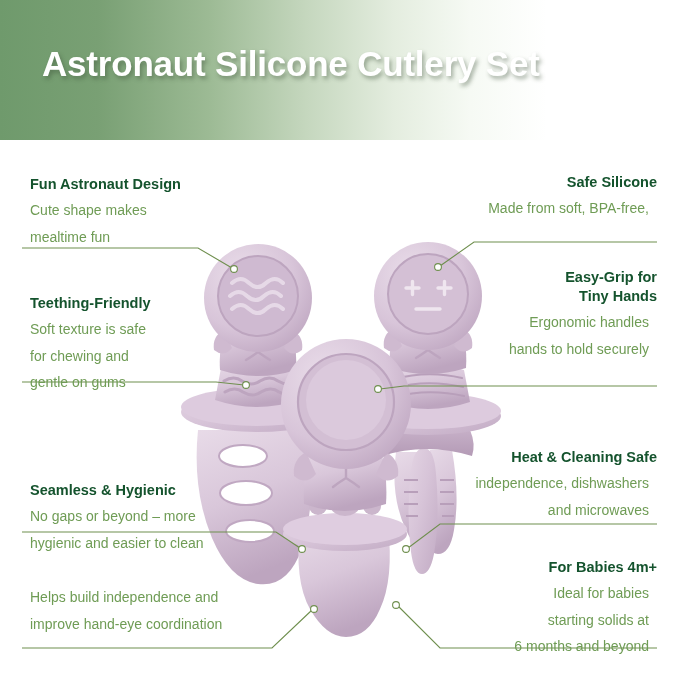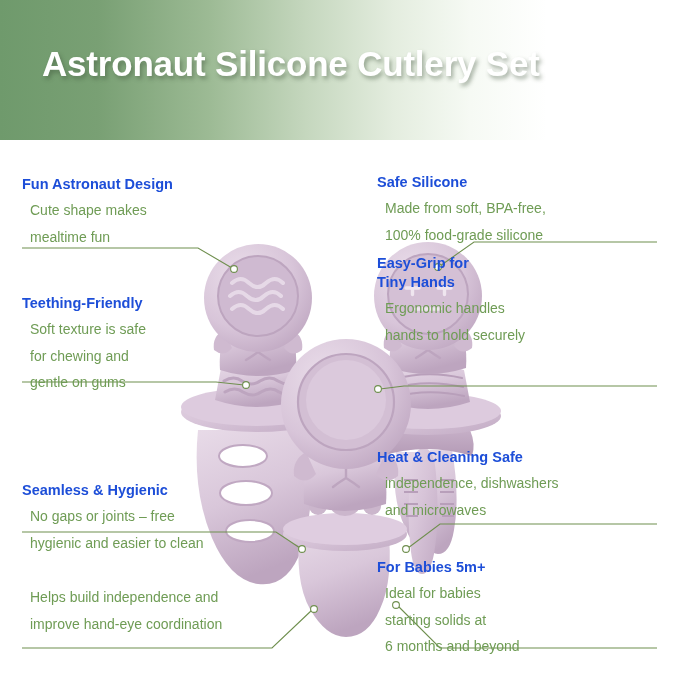--- a/index.html
+++ b/index.html
@@ -22,28 +22,28 @@
     font-size:35px;font-weight:bold;color:#ffffff;
     letter-spacing:-0.2px;
     text-shadow:2px 3px 4px rgba(60,80,55,0.45);
     white-space:nowrap;
     font-family:"Liberation Sans", sans-serif;
   }
 
   
   .callout{position:absolute;}
   .callout .c-head{
-    color:#1d4ed8;font-weight:bold;font-size:14.5px;line-height:18px;
-    margin:0 0 1px 0;white-space:nowrap;
+    color:#14532d;font-weight:bold;font-size:14.5px;line-height:18px;
+    margin:0 0 1px 8px;white-space:nowrap;
   }
   .callout .c-body{
     color:#6f9c55;font-size:14px;line-height:18.5px;margin:8px;white-space:nowrap;
   }
   .callout.left{text-align:left;}
-  .callout.right{text-align:left;}
+  .callout.right{text-align:right;}
 
   
   #lines{position:absolute;left:0;top:0;width:679px;height:679px;pointer-events:none;}
 
   
   #product{position:absolute;left:0;top:0;width:679px;height:679px;}
 </style>
 </head>
 <body>
 
@@ -207,48 +207,47 @@
 
   <div class="callout left" style="left:22px;top:294px;width:260px;">
     <p class="c-head">Teething-Friendly</p>
     <p class="c-body">Soft texture is safe</p>
     <p class="c-body">for chewing and</p>
     <p class="c-body">gentle on gums</p>
   </div>
 
   <div class="callout left" style="left:22px;top:481px;width:280px;">
     <p class="c-head">Seamless &amp; Hygienic</p>
-    <p class="c-body">No gaps or joints – free</p>
+    <p class="c-body">No gaps or beyond – more</p>
     <p class="c-body">hygienic and easier to clean</p>
   </div>
 
   <div class="callout left" style="left:22px;top:580px;width:290px;">
     <p class="c-body">Helps build independence and</p>
     <p class="c-body">improve hand-eye coordination</p>
   </div>
 
   <div class="callout right" style="right:22px;top:173px;width:280px;">
     <p class="c-head">Safe Silicone</p>
     <p class="c-body">Made from soft, BPA-free,</p>
-    <p class="c-body">100% food-grade silicone</p>
-  </div>
-
-  <div class="callout right" style="right:22px;top:254px;width:280px;">
+  </div>
+
+  <div class="callout right" style="right:22px;top:268px;width:280px;">
     <p class="c-head">Easy-Grip for</p>
     <p class="c-head">Tiny Hands</p>
     <p class="c-body">Ergonomic handles</p>
     <p class="c-body">hands to hold securely</p>
   </div>
 
   <div class="callout right" style="right:22px;top:448px;width:280px;">
     <p class="c-head">Heat &amp; Cleaning Safe</p>
     <p class="c-body">independence, dishwashers</p>
     <p class="c-body">and microwaves</p>
   </div>
 
   <div class="callout right" style="right:22px;top:558px;width:280px;">
-    <p class="c-head">For Babies 5m+</p>
+    <p class="c-head">For Babies 4m+</p>
     <p class="c-body">Ideal for babies</p>
     <p class="c-body">starting solids at</p>
     <p class="c-body">6 months and beyond</p>
   </div>
 
 </div>
 
 </body></html>

